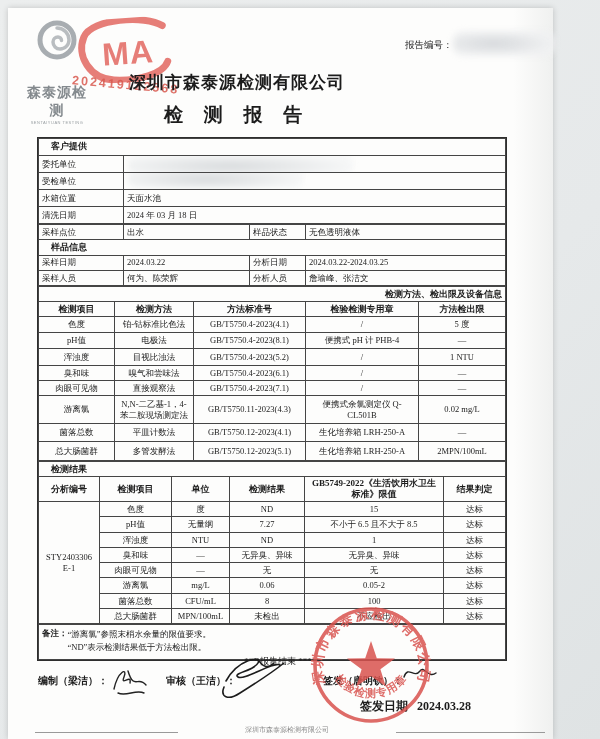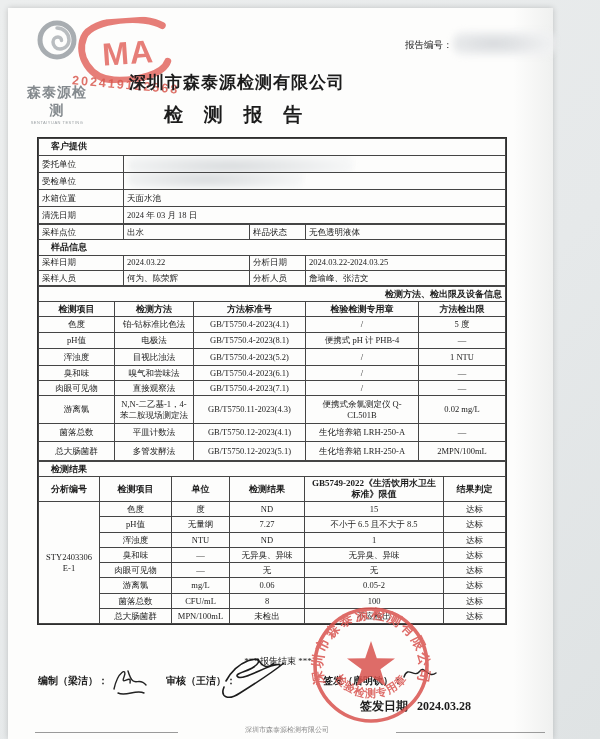--- a/index.html
+++ b/index.html
@@ -313,20 +313,35 @@
       <tr style="height:15.25px">
         <td>总大肠菌群</td>
         <td>MPN/100mL</td>
         <td>未检出</td>
         <td>不应检出</td>
         <td>达标</td>
       </tr>
     </tbody>
       </table>
 
+    <table class="rem">
+      <tbody>
+          <tr>
+            <td>
+        <div class="remflex">
+          <span style="font-weight:bold">备注：</span>
+          <div class="remlines">
+            <div>“游离氯”参照末梢水余量的限值要求。</div>
+            <div>“ND”表示检测结果低于方法检出限。</div>
+          </div>
+        </div>
+      </td>
+          </tr>
+    </tbody>
+      </table>
   </div>
 
   <div class="report-end">*** 报告结束 ***</div>
 
   <div class="sigrow" style="left:30px;">
     <span>编制（梁洁）：</span>
   </div>
   <svg class="sig-svg" style="left:100px; top:655px;" width="44" height="36" viewBox="0 0 44 36">
     <path d="M6 26 C10 8 20 4 16 14 C12 24 24 10 22 20 M20 8 C26 28 30 12 38 22 M10 30 C18 34 28 26 36 30" fill="none" stroke="#222" stroke-width="1.4" stroke-linecap="round"></path>
   </svg>

